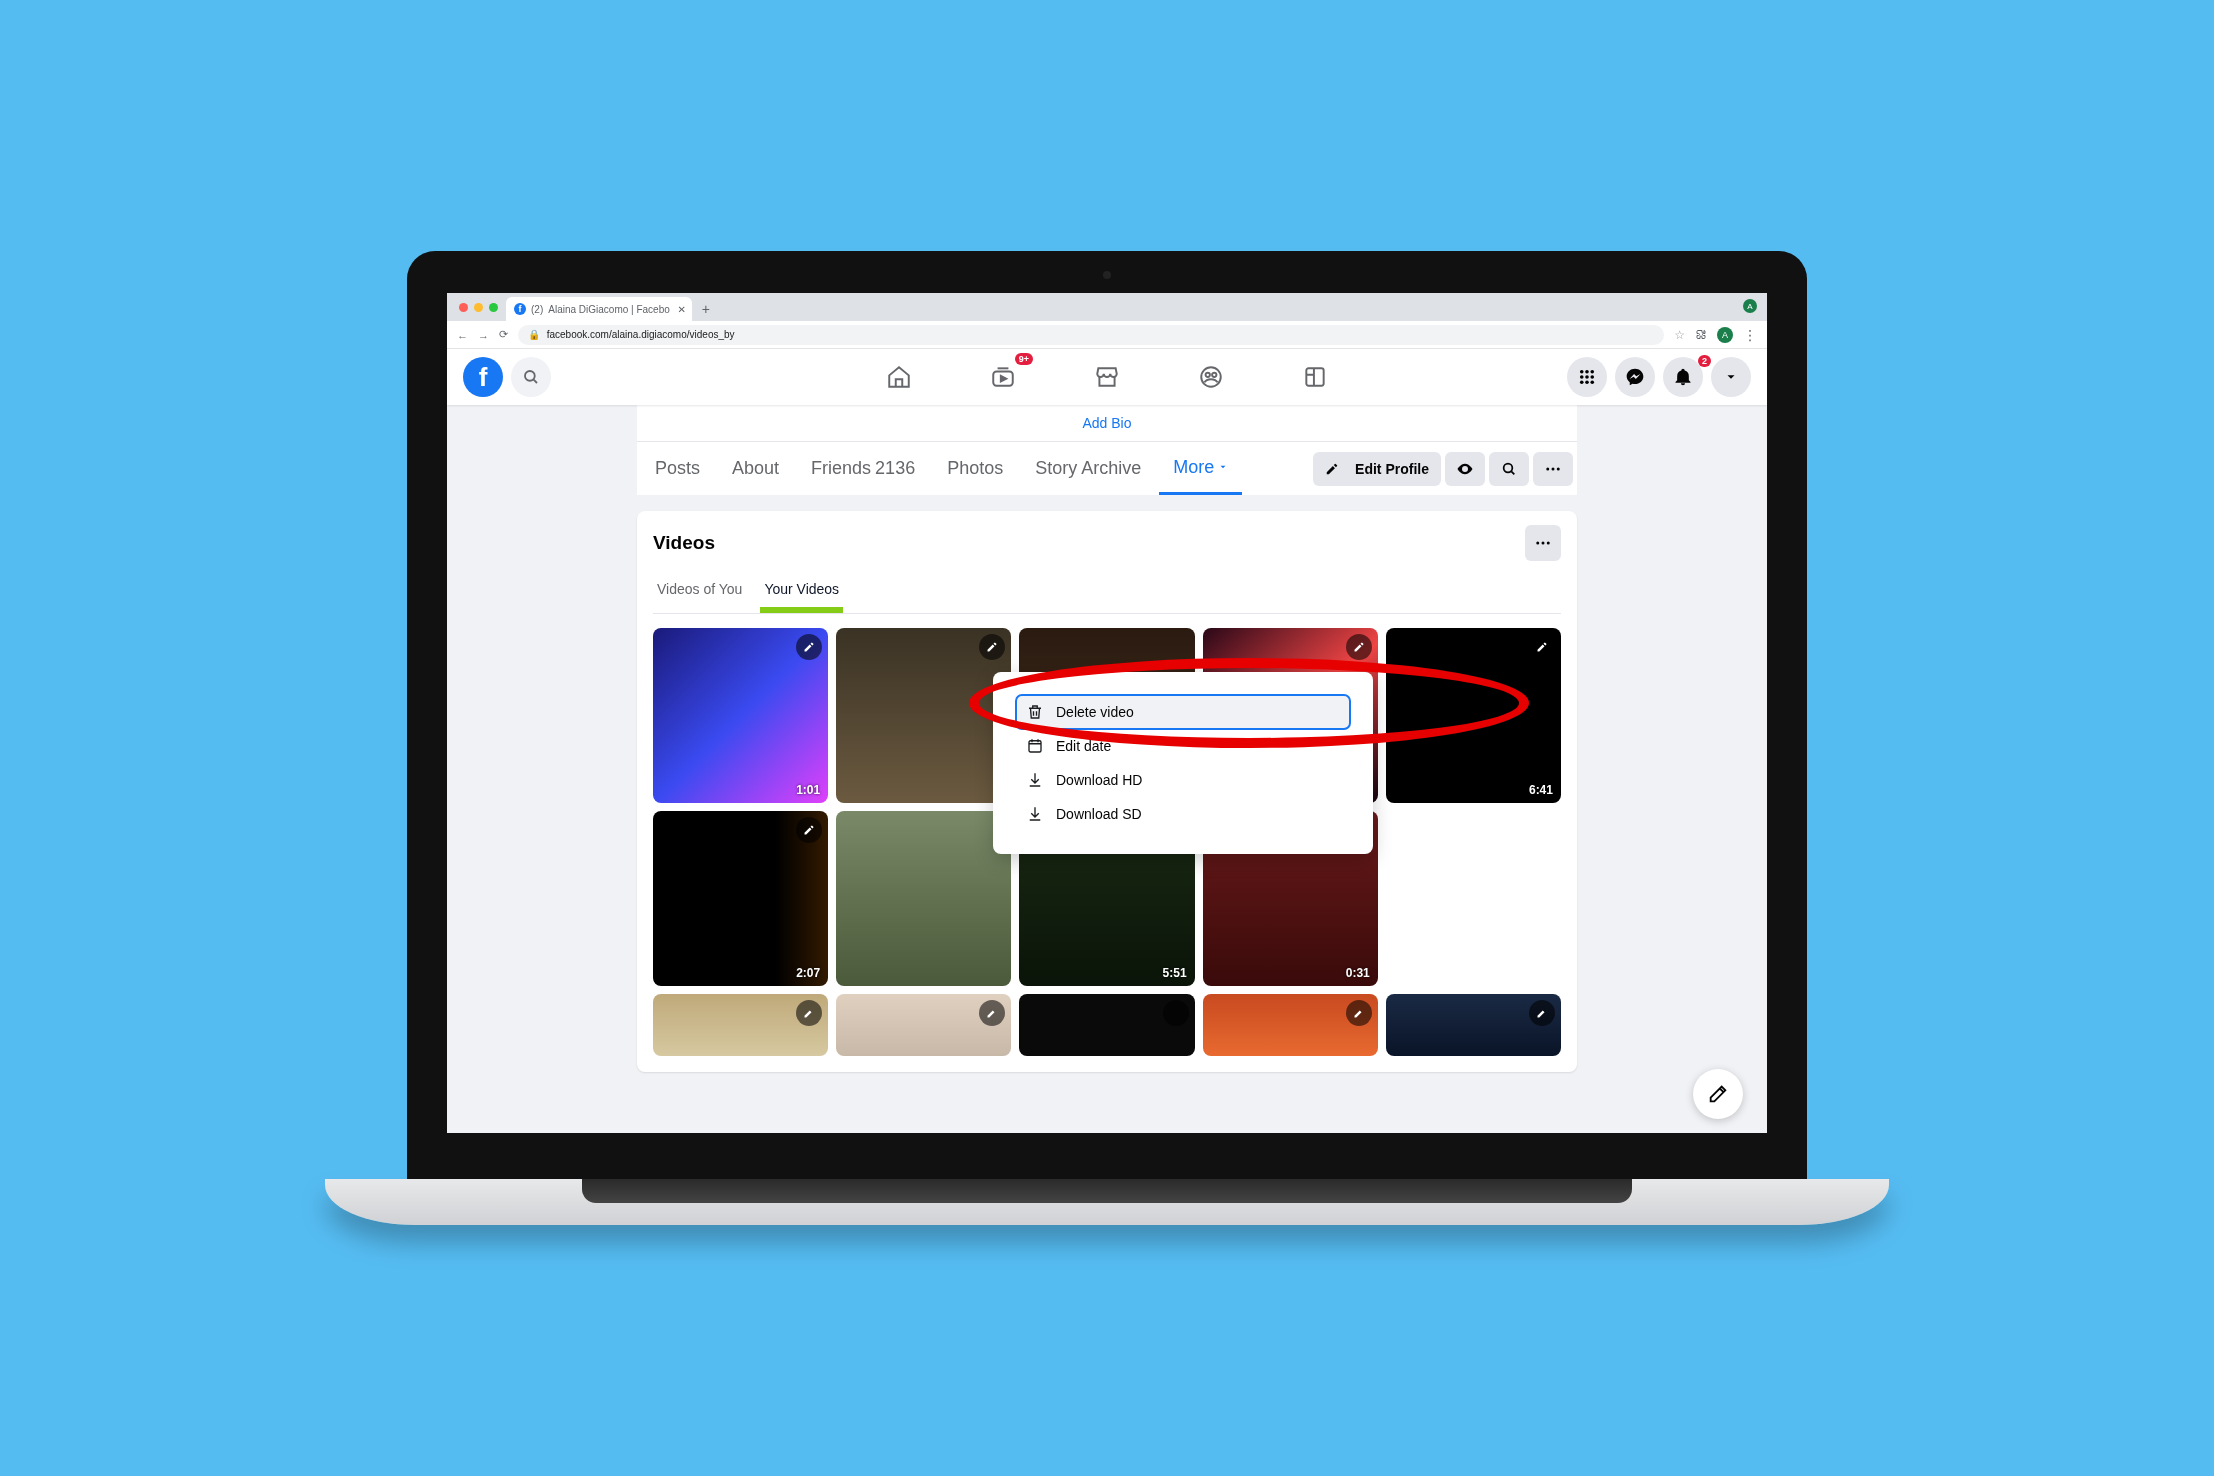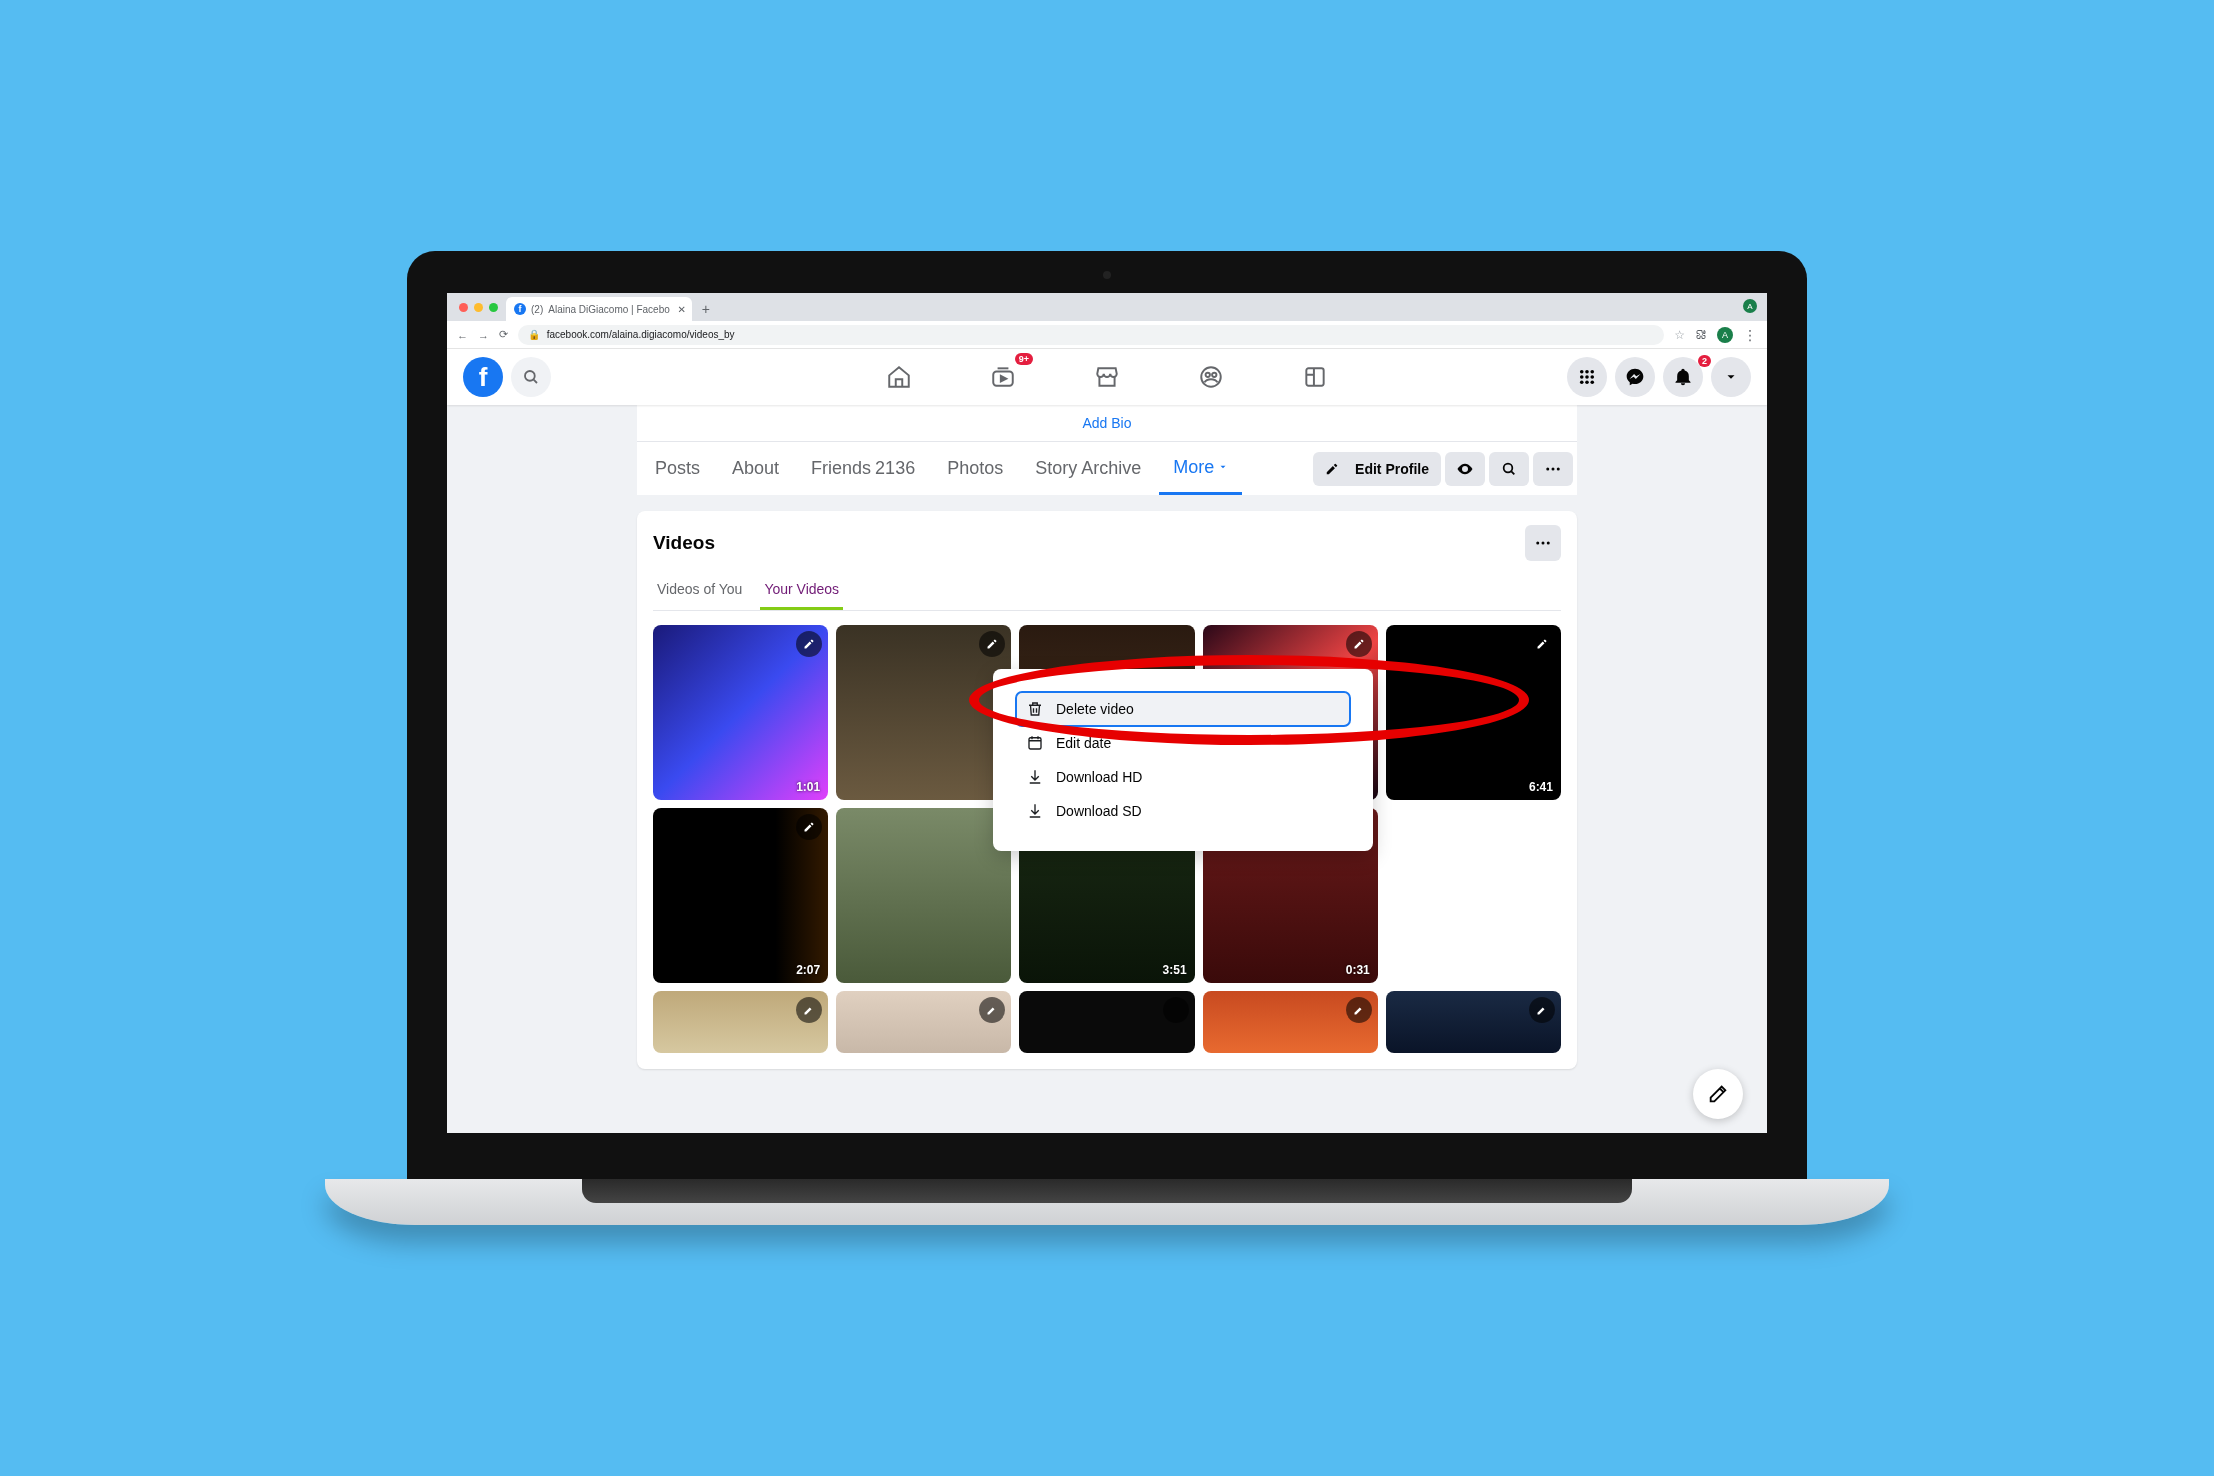--- a/index.html
+++ b/index.html
@@ -170,21 +170,21 @@
     margin-top:16px;
     box-shadow: 0 1px 2px rgba(0,0,0,.1);
     padding: 14px 16px 16px;
     position: relative;
   }
   .card-head { display:flex; align-items:center; }
   .card-title { font-size:19px; font-weight:700; color:#050505; }
   .card-menu { margin-left:auto; width:36px;height:36px;border-radius:6px;background:#e4e6eb;display:flex;align-items:center;justify-content:center;}
   .subtabs { display:flex; gap:14px; margin-top:10px; border-bottom:1px solid #e4e6eb;}
   .subtab { padding:10px 4px; font-size:14px; font-weight:500; color:#65676b;}
-  .subtab.active { color:#701a75; border-bottom:3px solid #84cc16;}
+  .subtab.active { color:#0f172a; border-bottom:6px solid #84cc16;}
 
   .grid { display:grid; grid-template-columns: repeat(5, 1fr); gap:8px; margin-top:14px; position:relative;}
   .thumb { position:relative; aspect-ratio:1/1; border-radius:8px; overflow:hidden; background:#333;}
   .thumb .editdot { position:absolute; top:6px; right:6px; width:26px;height:26px;border-radius:50%;background:rgba(0,0,0,.55);display:flex;align-items:center;justify-content:center;}
   .thumb .dur { position:absolute; bottom:6px; right:8px; color:#fff; font-size:12px; font-weight:600; text-shadow:0 0 3px rgba(0,0,0,.8);}
   .row3 .thumb { aspect-ratio: 1/0.35; }
 
   
   .ctxmenu {
     position:absolute;
@@ -453,21 +453,21 @@
                 <div class="thumb bg7">
                   <div class="editdot">
                       <svg width="12" height="12" viewBox="0 0 24 24" fill="#fff">
                         <path d="M3 17.5V21h3.5L17 10.5 13.5 7 3 17.5zM20.7 7c.4-.4.4-1 0-1.4l-2.3-2.3a1 1 0 00-1.4 0L15 5.3 18.7 9 20.7 7z"></path>
                       </svg>
                     </div>
                   <div class="dur">2:07</div>
                 </div>
                 <div class="thumb bg8"></div>
                 <div class="thumb bg9">
-                  <div class="dur">3:51</div>
+                  <div class="dur">5:51</div>
                 </div>
                 <div class="thumb bg10">
                   <div class="dur">0:31</div>
                 </div>
 
                 <div class="ctxmenu">
                   <div class="ctxitem selected">
                     <svg width="18" height="18" viewBox="0 0 24 24" fill="none" stroke="#1c1e21" stroke-width="1.8">
                         <path d="M4 7h16M9 7V4h6v3M6 7l1 13h10l1-13M10 11v6M14 11v6"></path>
                       </svg>

